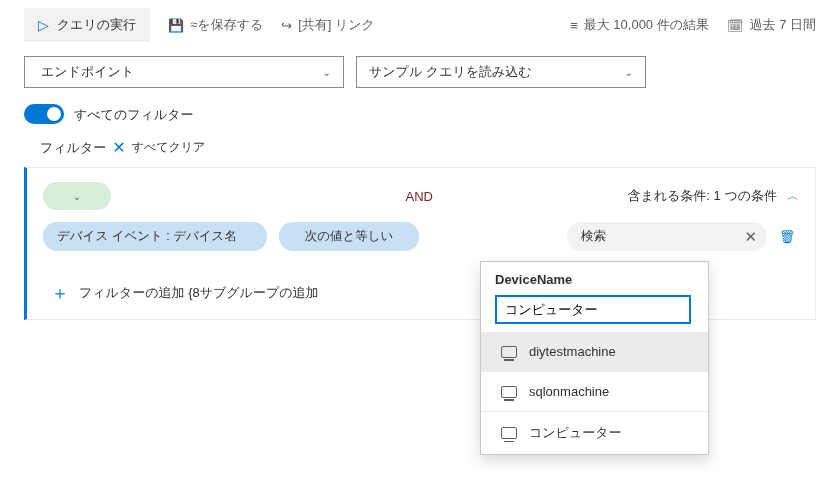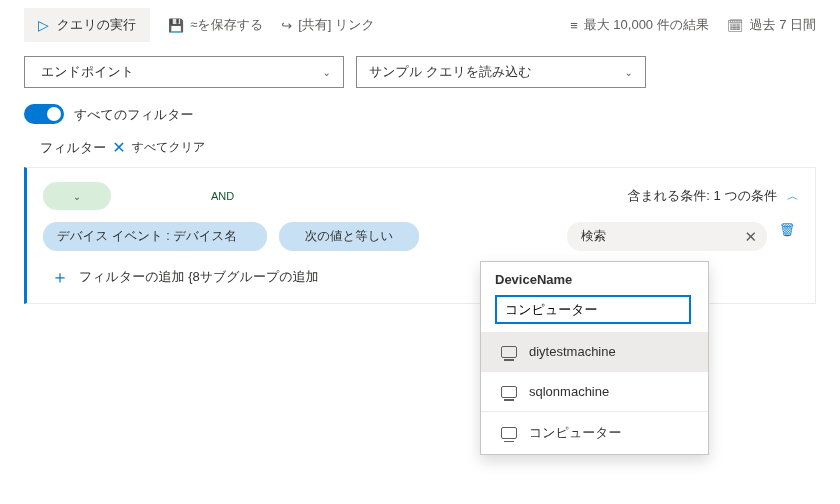--- a/index.html
+++ b/index.html
@@ -22,25 +22,25 @@
     .toggle { width: 40px; height: 20px; background: #0078d4; border-radius: 10px; position: relative; cursor: pointer; }
     .toggle::after { content: ""; position: absolute; width: 14px; height: 14px; background: #fff; border-radius: 50%; right: 3px; top: 3px; }
     
     .filter-hdr { display: flex; align-items: center; gap: 6px; padding: 4px 40px 10px; }
     .clear-x { color: #0078d4; font-size: 16px; font-weight: 300; }
     .clear-txt { font-size: 12px; }
     
     .filter-card { margin: 0 24px; border: 1px solid #edebe9; border-left: 3px solid #0078d4; padding: 14px 16px; position: relative; }
     .card-top { display: flex; align-items: center; margin-bottom: 12px; }
     .green-pill { background: #d8eeda; border-radius: 14px; width: 68px; height: 28px; display: flex; align-items: center; justify-content: center; }
-    .and-lbl { flex: 1; color: #14532d; font-size: 11px; padding-left: 100px; }
+    .and-lbl { text-align: center; flex: 1; color: #7f1d1d; font-size: 13px; padding-left: 100px; }
     .cond-summary { color: #323130; margin-right: 10px; }
     .collapse-chev { color: #0078d4; font-size: 12px; }
     
-    .cond-row { display: flex; gap: 12px; margin-bottom: 14px; }
+    .cond-row { display: flex; align-items: center; gap: 12px; margin-bottom: 30px; }
     .pill { border-radius: 14px; padding: 6px 14px; font-size: 12.5px; }
     .pill-blue { background: #c7e0f4; }
     .pill-gray { background: #f3f2f1; flex: 0 0 200px; position: relative; }
     .pill-device { flex: 0 0 224px; }
     .pill-op { flex: 0 0 140px; text-align: center; }
     .clear-input { position: absolute; right: 10px; top: 50%; transform: translateY(-50%); color: #605e5c; cursor: pointer; font-size: 15px; }
     .del-icon { color: #0078d4; cursor: pointer; }
     .spacer-small { width: 124px; }
     
     .add-row { display: flex; align-items: center; gap: 10px; padding-left: 8px; }

